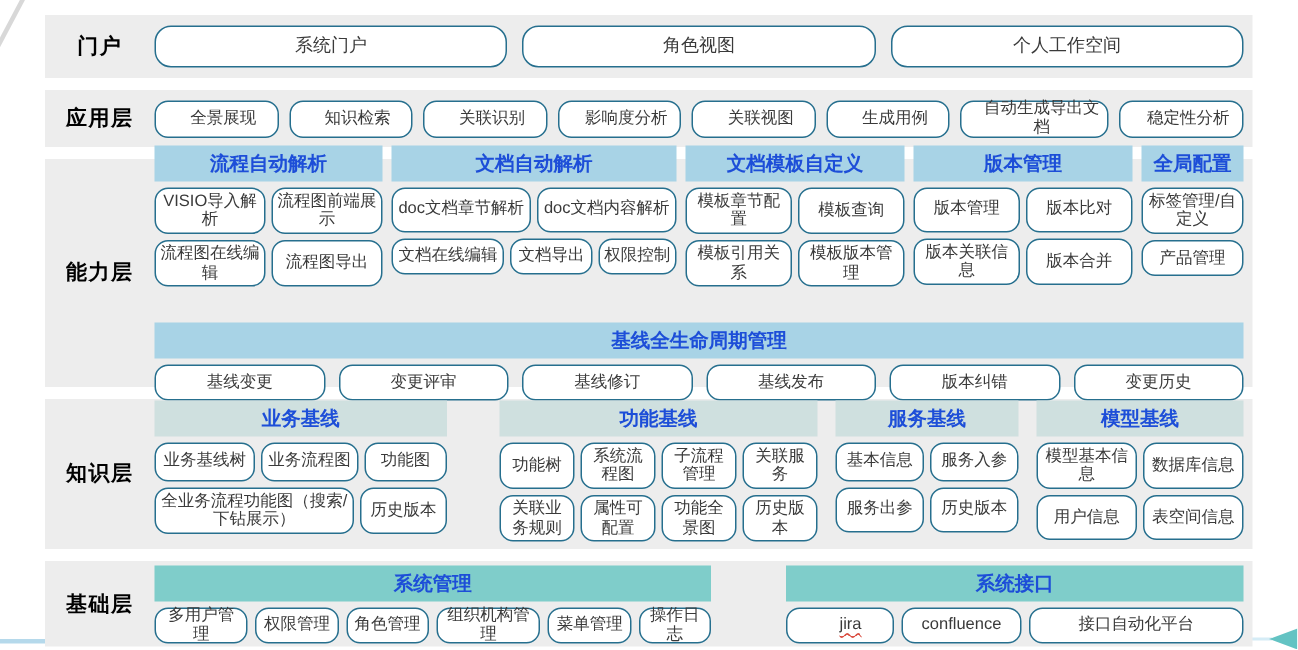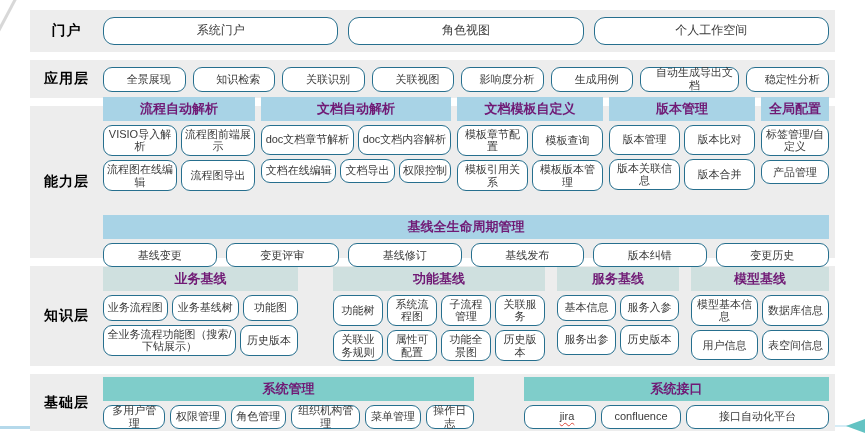--- a/index.html
+++ b/index.html
@@ -24,21 +24,21 @@
     text-align:center;padding:2px 3px;line-height:1.15;box-sizing:border-box;
     font-family:inherit;cursor:default;min-width:0;
   }
   .row{display:flex;min-width:0;}
   .portal-row{gap:10px;}
   .portal-row .btn{flex:1;height:28px;border-radius:11px;font-size:12px;}
   .app-row{gap:7px;}
   .app-row .btn{flex:1;height:25px;padding-left:12px;}
 
   .g-header{
-    font-weight:bold;font-size:13px;color:#701a75;text-align:center;
+    font-weight:bold;font-size:13px;color:#1d4ed8;text-align:center;
     padding:3px 0;margin-bottom:4px;white-space:nowrap;overflow:hidden;
   }
   .hdr-blue{background:#a8d3e6;}
   .hdr-pale{background:#cfe0df;}
   .hdr-teal{background:#7fcdca;}
 
   .groups{display:flex;}
   .cap-groups{gap:6px;}
   .group{min-width:0;}
   .btn-row{display:flex;gap:4px;margin-bottom:4px;min-width:0;}
@@ -87,22 +87,22 @@
     </div>
   </div>
 
   <div class="band" style="height:38px;">
     <div class="band-label">应用层</div>
     <div class="band-content">
       <div class="row app-row">
         <button class="btn">全景展现</button>
         <button class="btn">知识检索</button>
         <button class="btn">关联识别</button>
+        <button class="btn">影响度分析</button>
         <button class="btn">关联视图</button>
-        <button class="btn">影响度分析</button>
         <button class="btn">生成用例</button>
         <button class="btn" style="flex:1.25;">自动生成导出文档</button>
         <button class="btn">稳定性分析</button>
       </div>
     </div>
   </div>
 
   <div class="band" style="height:152px;">
     <div class="band-label">能力层</div>
     <div class="band-content">
@@ -182,22 +182,22 @@
   </div>
 
   <div class="band" style="height:100px;">
     <div class="band-label">知识层</div>
     <div class="band-content">
       <div class="groups know-groups">
 
         <div class="group" style="flex:0 0 195px;margin-right:23px;">
           <div class="g-header hdr-pale">业务基线</div>
           <div class="btn-row h26">
+            <button class="btn" style="flex:1.25;">业务基线树</button>
             <button class="btn" style="flex:1.2;">业务流程图</button>
-            <button class="btn" style="flex:1.25;">业务基线树</button>
             <button class="btn">功能图</button>
           </div>
           <div class="btn-row h30">
             <button class="btn" style="flex:2.5;">全业务流程功能图（搜索/下钻展示）</button>
             <button class="btn">历史版本</button>
           </div>
         </div>
 
         <div class="group" style="flex:0 0 212px;">
           <div class="g-header hdr-pale">功能基线</div>

